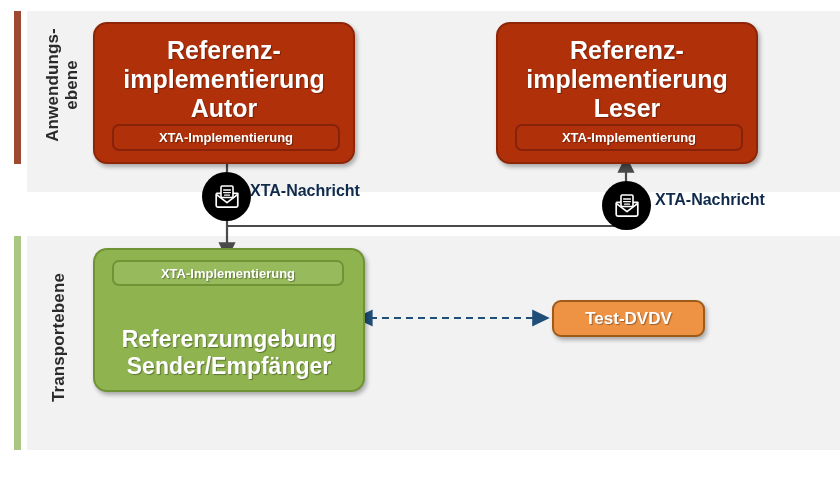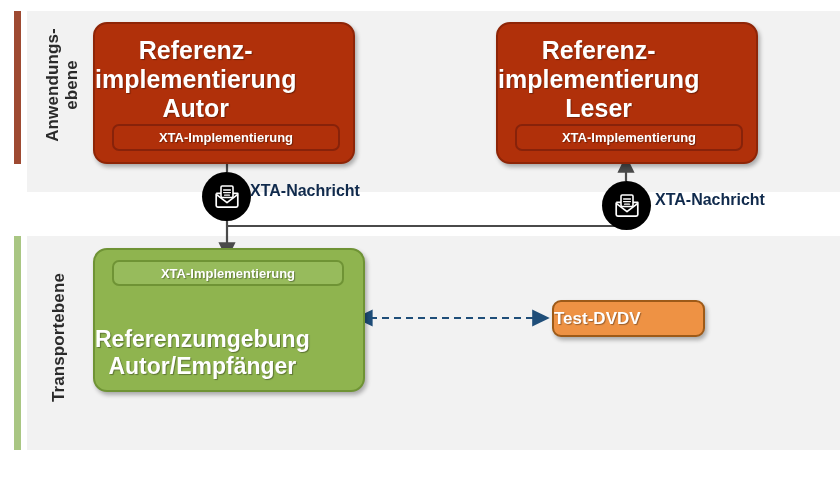--- a/index.html
+++ b/index.html
@@ -51,21 +51,21 @@
     transform:rotate(-90deg);
   }
 
   
   .node{
     position:absolute;
     box-sizing:border-box;
     border-radius:14px;
     display:flex;
     flex-direction:column;
-    align-items:flex-start;
+    align-items:center;
     box-shadow:2px 3px 4px rgba(0,0,0,.30);
   }
   .node-title{
     color:#ffffff;
     font-weight:bold;
     text-align:center;
     line-height:1.16;
     text-shadow:1px 1px 1px rgba(0,0,0,.35);
     white-space:pre-line;
   }
@@ -204,21 +204,21 @@
   <div class="node red-node" id="node-leser">
     <div class="node-title">Referenz-
 implementierung
 Leser</div>
     <div class="pill">XTA-Implementierung</div>
   </div>
 
   <div class="node" id="node-ref">
     <div class="pill" id="pill-ref-xta">XTA-Implementierung</div>
     <div class="node-title">Referenzumgebung
-Autor/Empfänger</div>
+Sender/Empfänger</div>
   </div>
 
   <div class="node" id="node-dvdv">
     <div class="node-title">Test-DVDV</div>
   </div>
 
   <div class="msg-badge" id="badge-left">
     <svg width="28" height="26" viewBox="0 0 28 26">
 
       <rect x="8" y="2" width="12" height="11.5" rx="1.2" fill="none" stroke="#ffffff" stroke-width="1.6"></rect>

